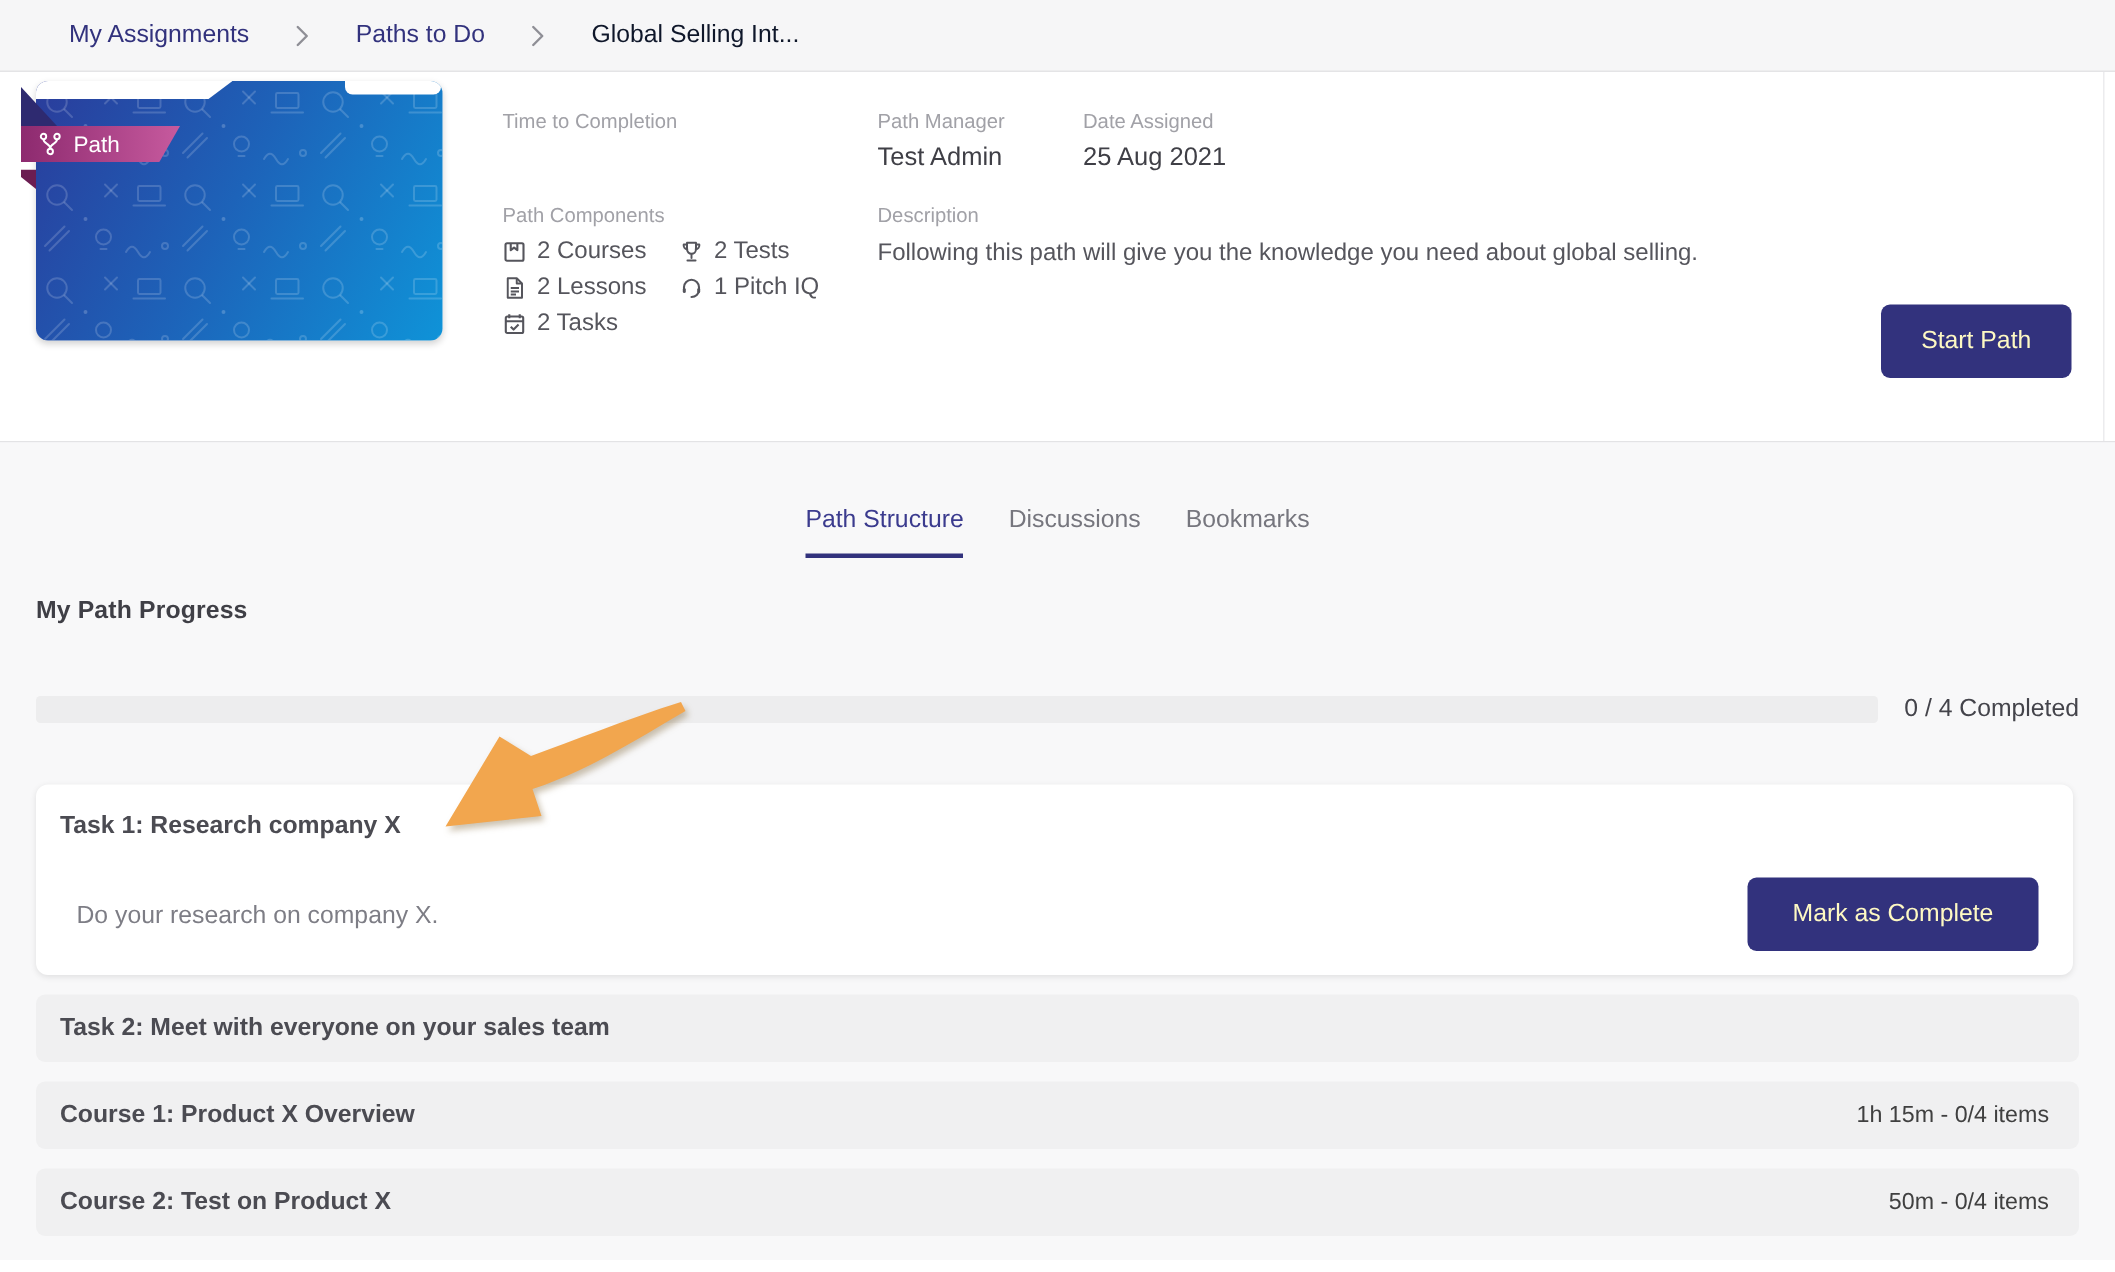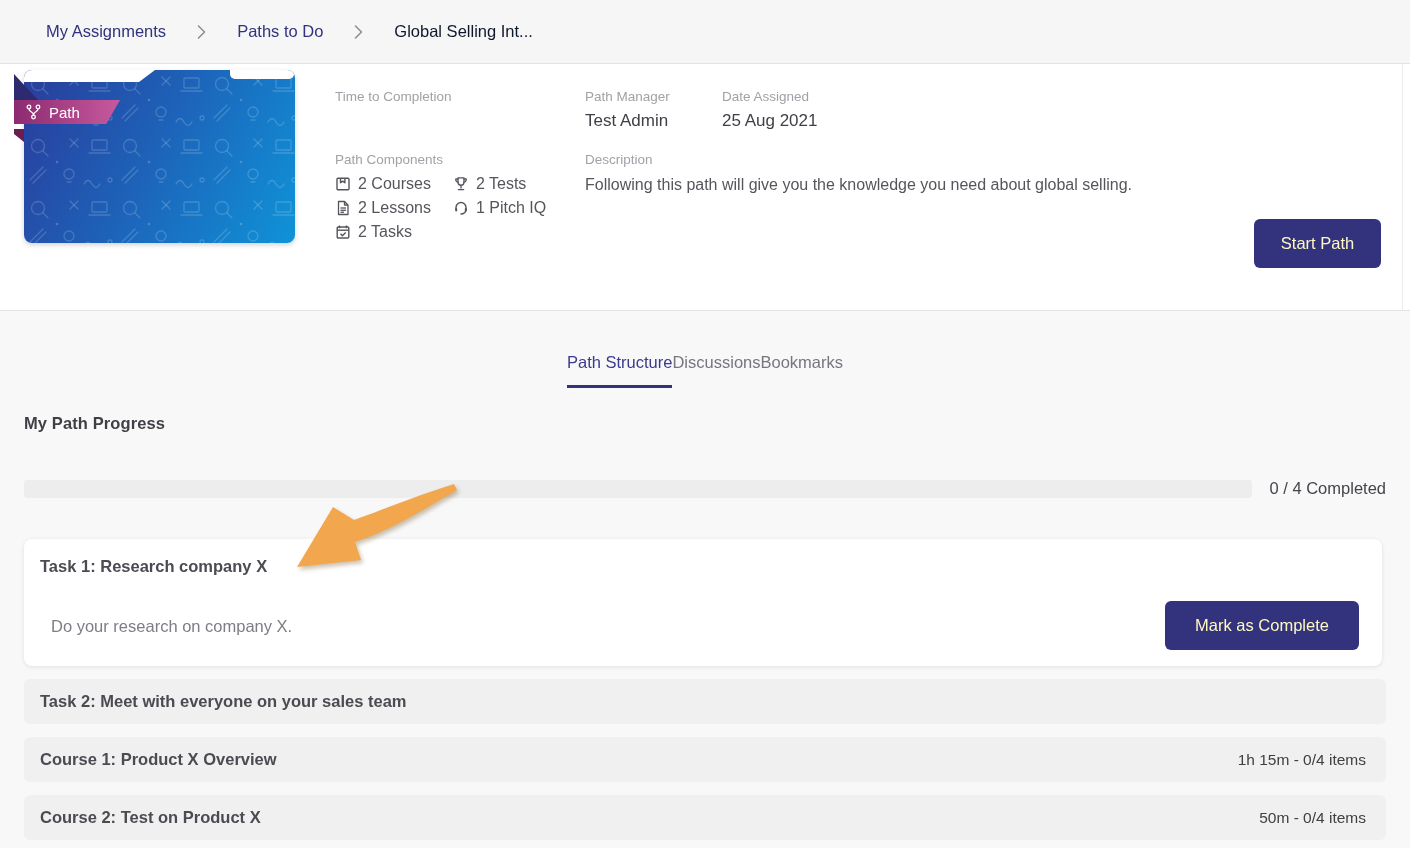--- a/index.html
+++ b/index.html
@@ -7,21 +7,21 @@
   body {
     font-family: "Liberation Sans", sans-serif;
     background: #ffffff;
     color: #3F3F46;
     overflow: hidden;
     position: relative;
   }
 
   
   .breadcrumb-bar {
-    height: 64px;
+    height: 48px;
     background: var(--breadcrumb-bg, #F6F6F7);
     border-bottom: 1px solid #E4E4E6;
     display: flex;
     align-items: center;
     padding-left: 46px;
     gap: 30px;
   }
   .crumb-link { color: var(--accent, #32327D); font-size: 16.5px; cursor: pointer; text-decoration: none; }
   .crumb-current { color: #0f172a; font-size: 16.5px; }
   .crumb-sep svg { display: block; }
@@ -84,21 +84,21 @@
   }
   .start-btn { position: absolute; top: 155px; right: 29px; width: 127px; height: 49px; }
 
   
   .content-section {
     position: relative;
     height: 545px;
     background: #F8F8F9;
     padding: 0 24px;
   }
-  .tabs { display: flex; justify-content: center; padding-top: 42px; }
+  .tabs { display: flex; justify-content: center; gap: 30px; padding-top: 42px; }
   .tab {
     font-size: 16.5px; color: #76767E;
     padding-bottom: 13px;
     border-bottom: 3px solid transparent;
     cursor: pointer;
   }
   .tab.active { color: #3B3B8E; border-bottom-color: var(--accent, #32327D); }
 
   .progress-heading { margin-top: 26px; font-size: 16.5px; font-weight: bold; color: #3F3F46; letter-spacing: 0.1px; }
   .progress-row { display: flex; align-items: center; margin-top: 46px; gap: 18px; }

